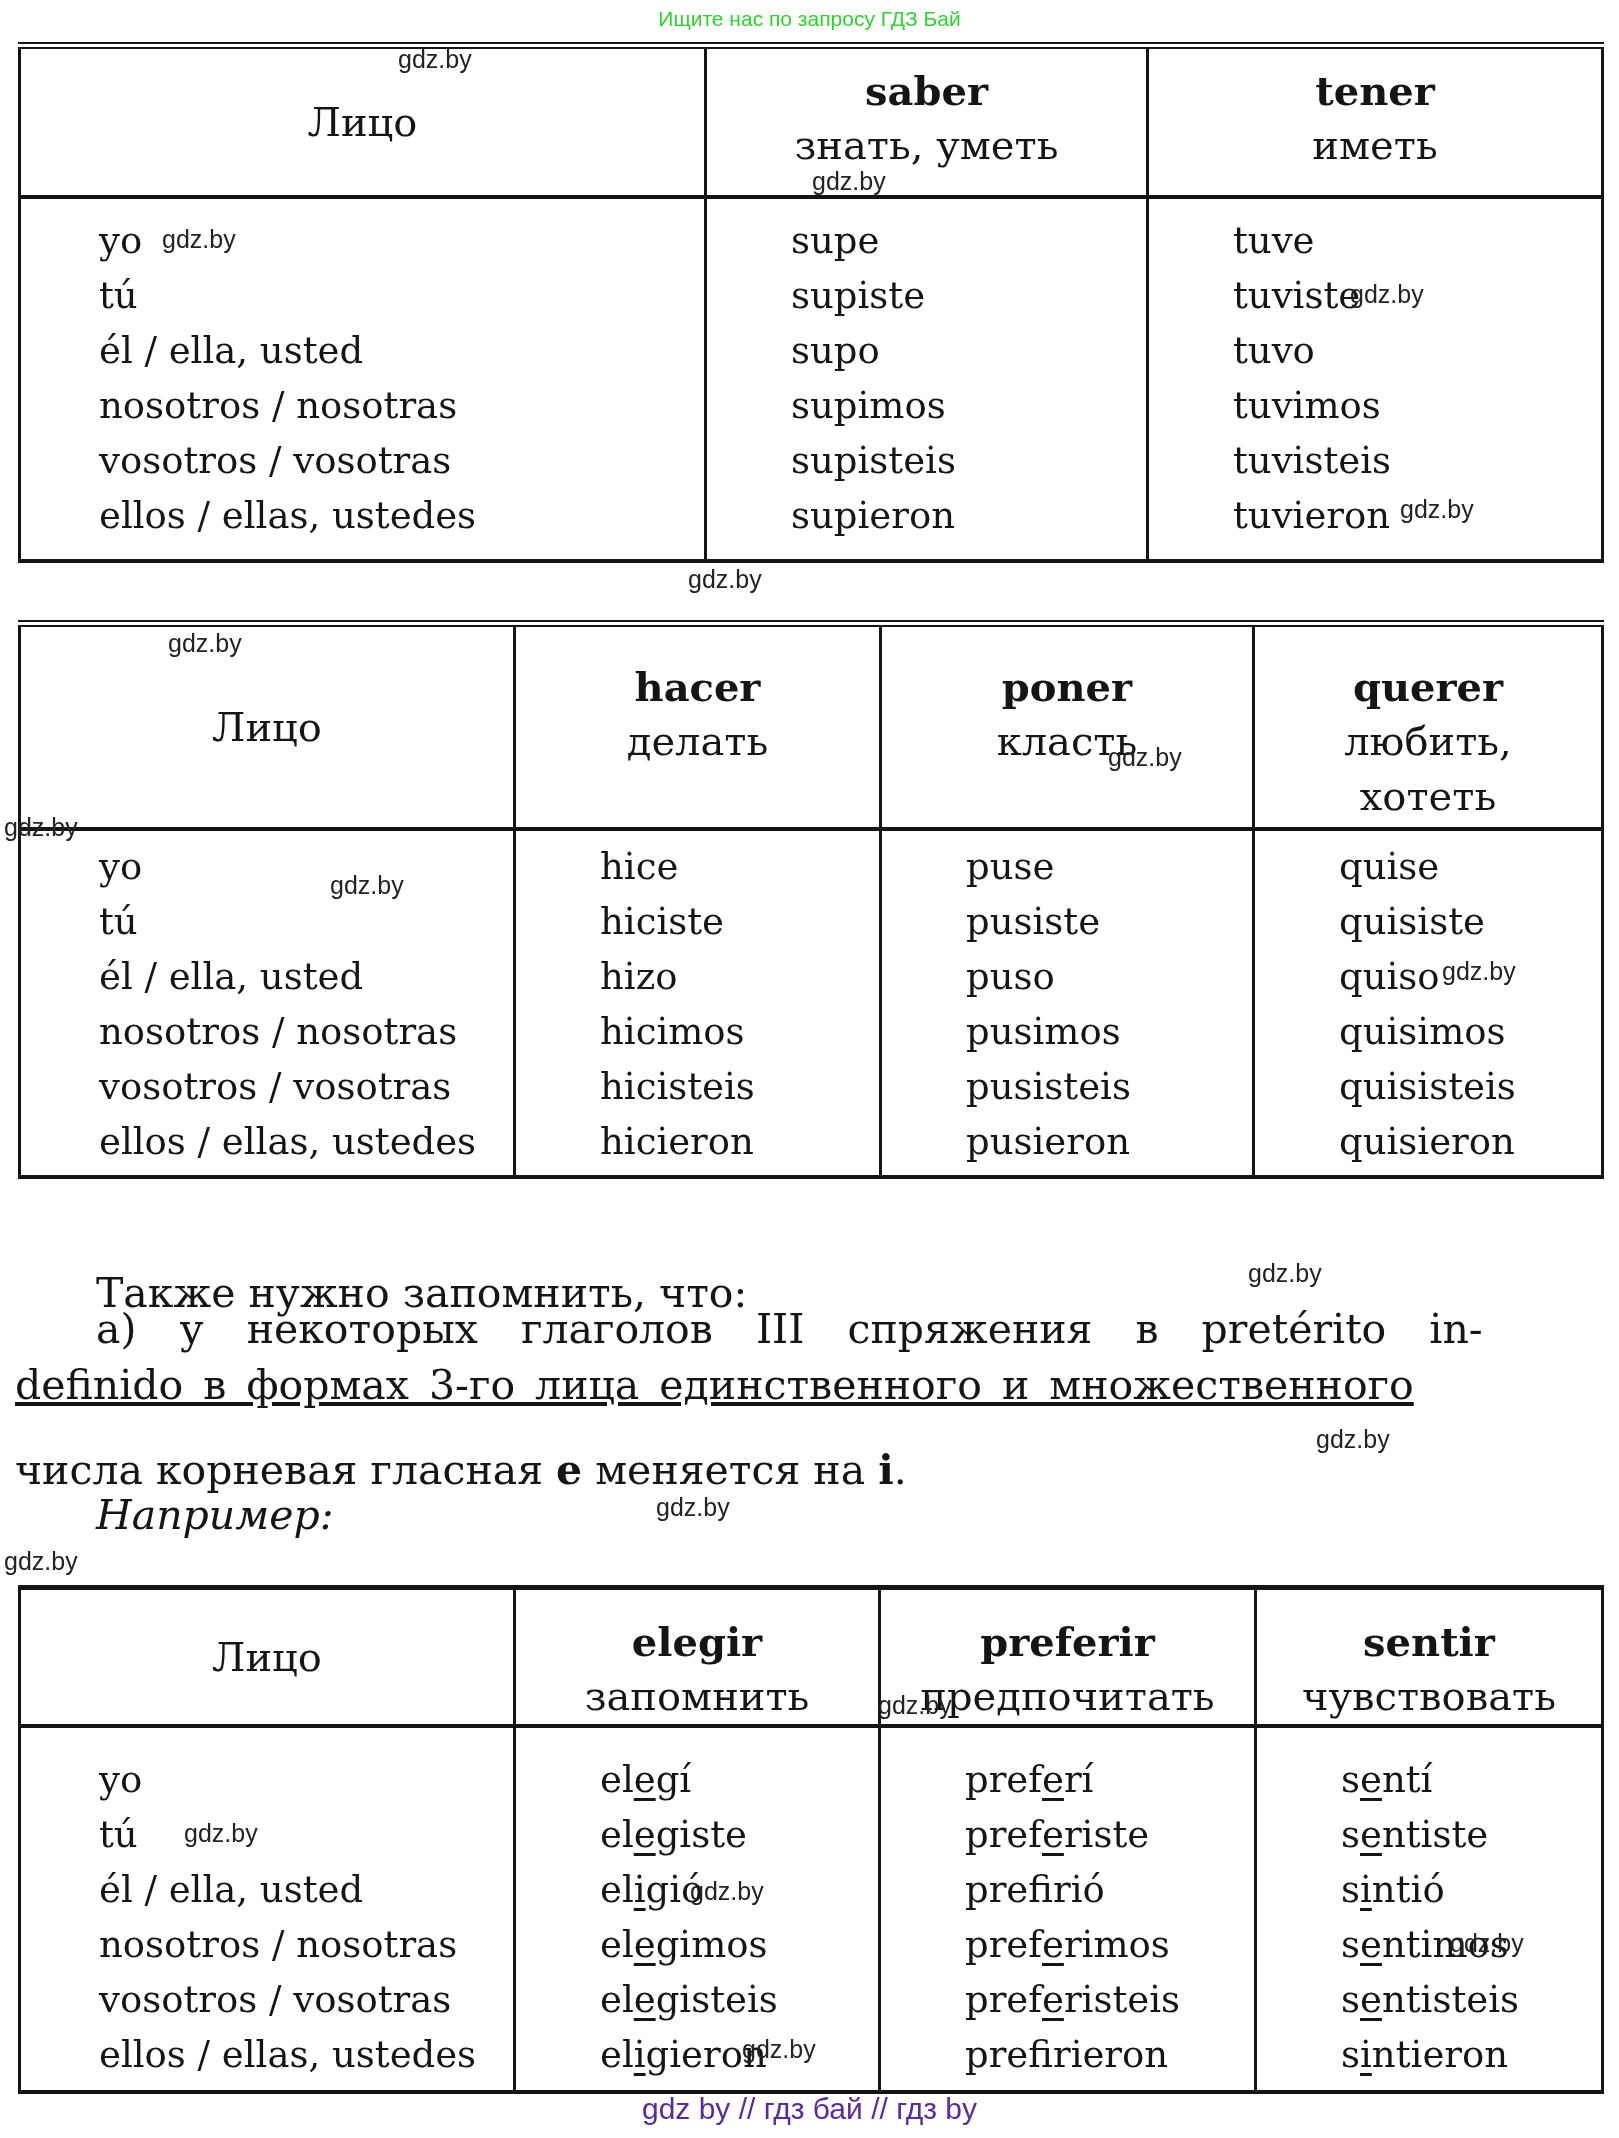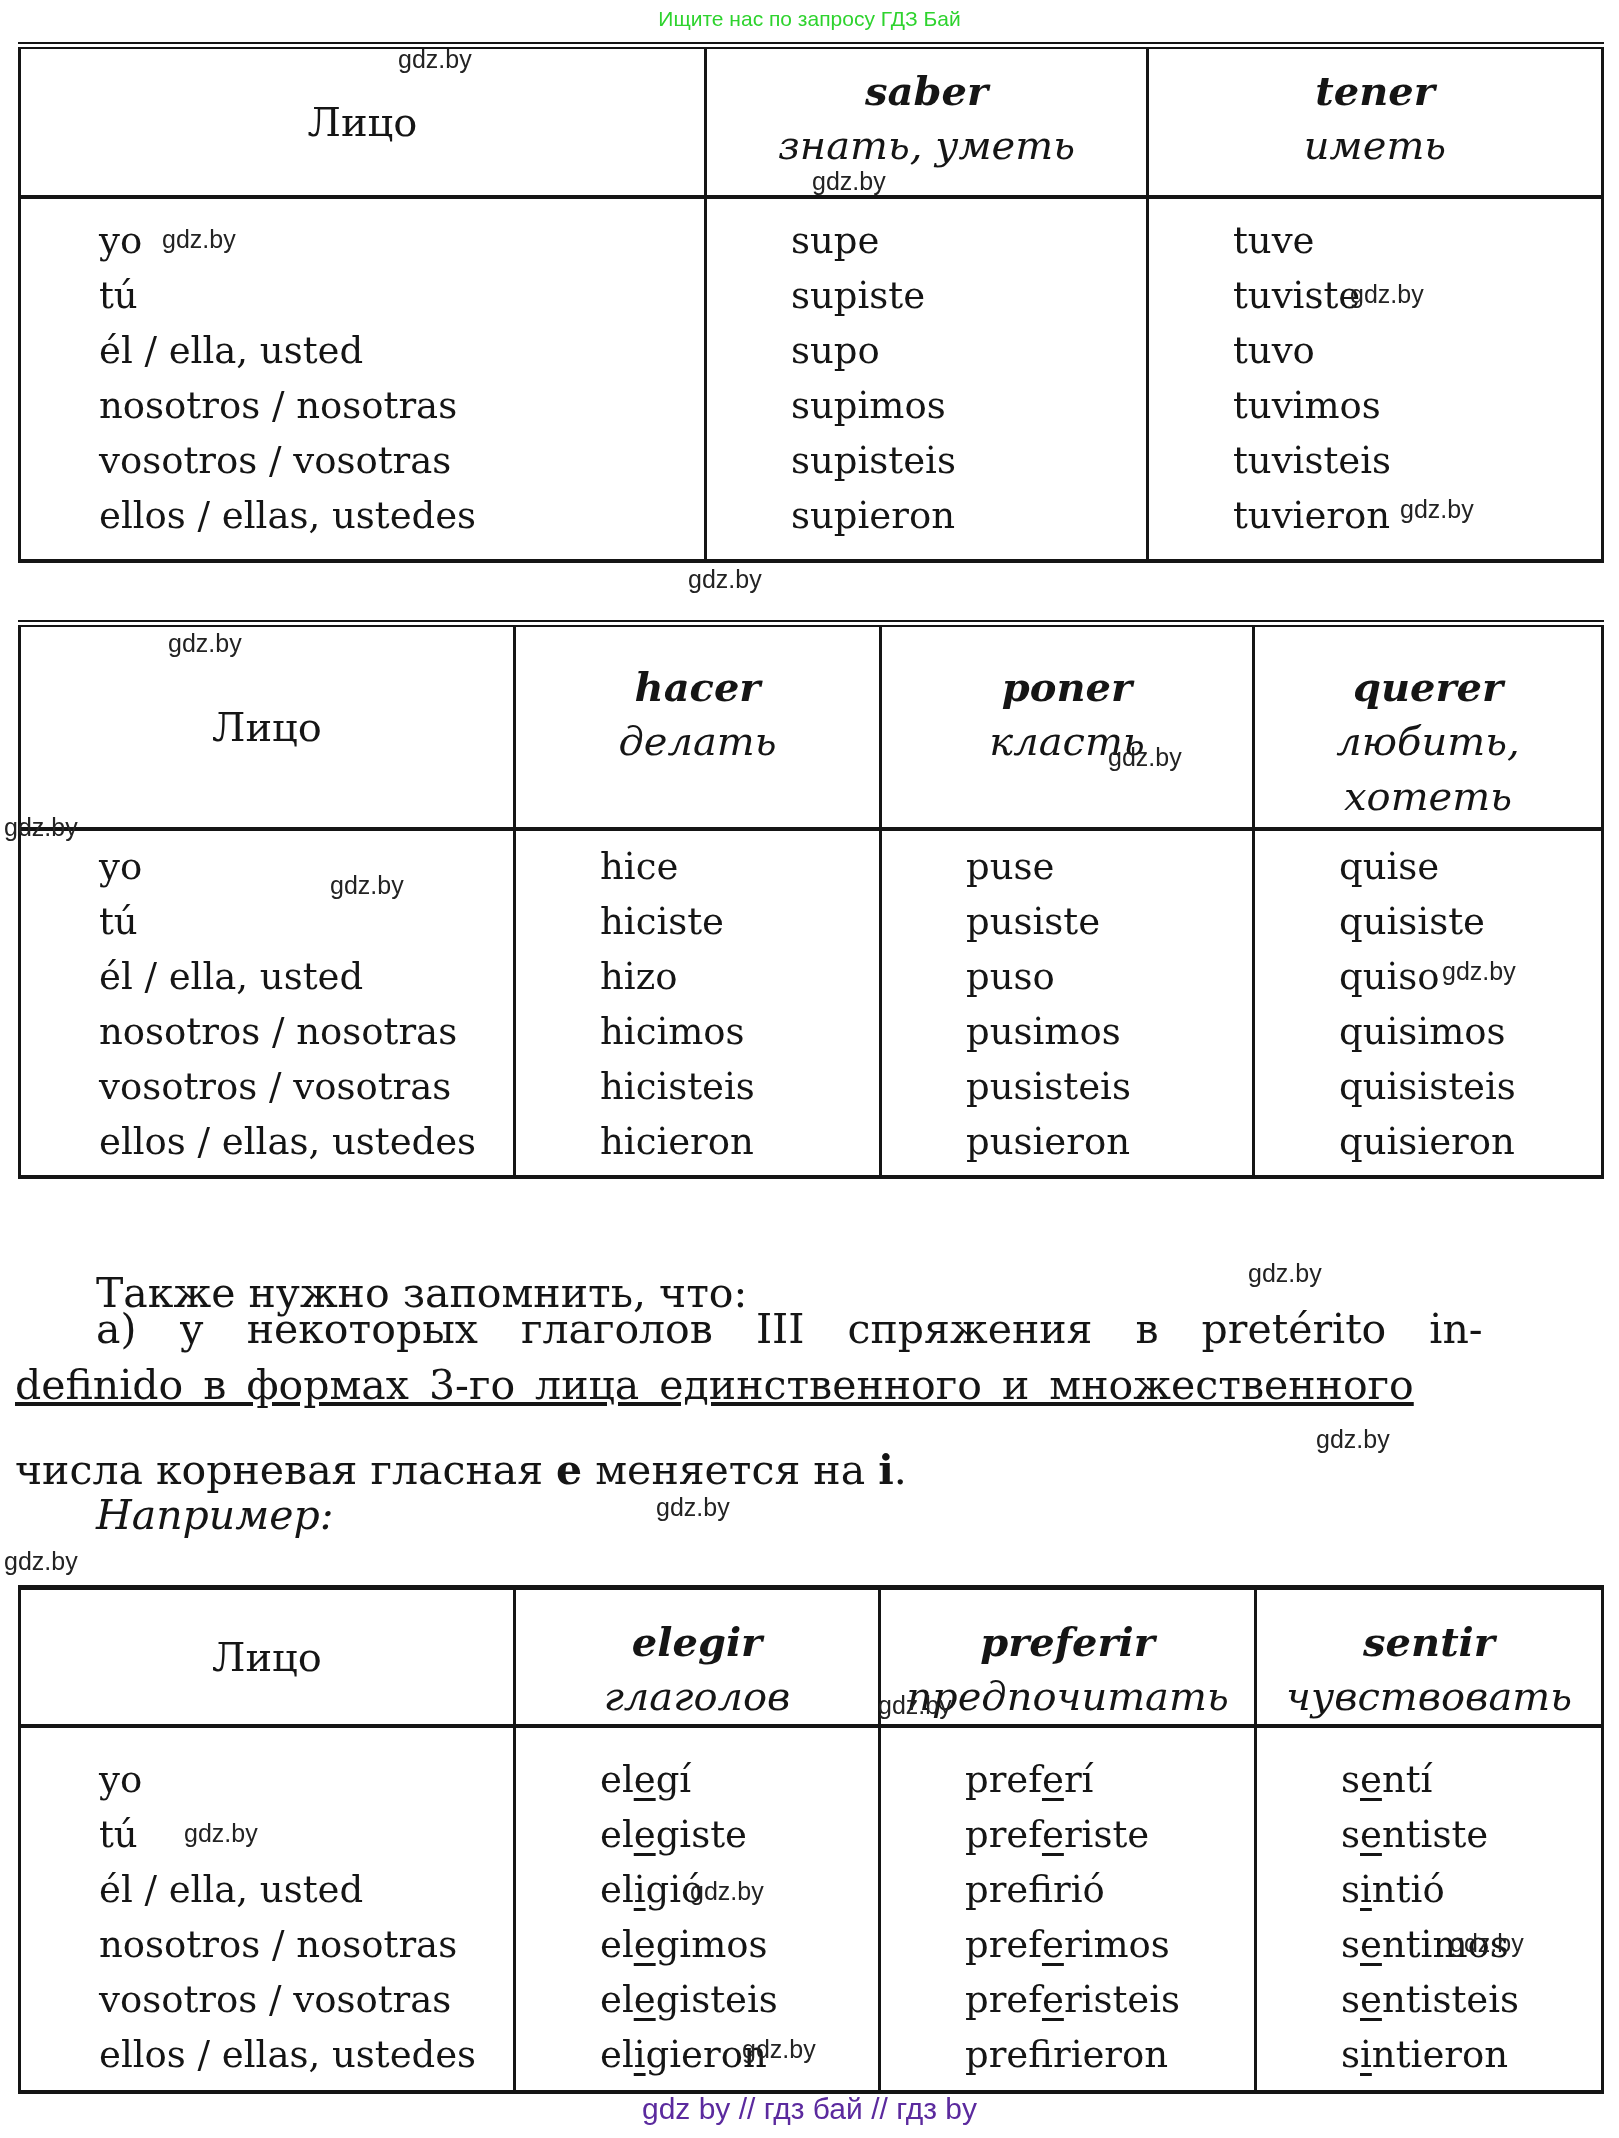--- a/index.html
+++ b/index.html
@@ -48,21 +48,21 @@
   .tbl-top-thick{border-top:5px solid #151515 !important;}
   .tbl{border-bottom:4px solid #151515 !important;}
 
   .person-head{
     display:flex;align-items:center;justify-content:center;
     height:100%;
     font-size:40px;
   }
   .verb-head{
     display:flex;flex-direction:column;align-items:center;
-    font-size:40px;line-height:55px;font-style:italic;
+    font-size:40px;line-height:55px;
   }
   .verb-name{font-weight:bold;}
   .verb-tr{white-space:pre-line;text-align:center;}
 
   .cell-lines{font-size:37px;line-height:55px;padding-left:42px;}
   .cell-lines .line{white-space:nowrap;}
   .person-col .line{padding-left:36px;}
   .conj-col .line{padding-left:42px;}
 
   .t1 .cell-lines{padding-top:14px;}
@@ -239,21 +239,21 @@
       <col style="width: 347px;">
     </colgroup>
     <thead>
       <tr>
         <th style="height: 126px;">
           <div class="person-head">Лицо</div>
         </th>
         <th>
           <div class="verb-head">
             <div class="verb-name">elegir</div>
-            <div class="verb-tr">глаголов</div>
+            <div class="verb-tr">запомнить</div>
           </div>
         </th>
         <th>
           <div class="verb-head">
             <div class="verb-name">preferir</div>
             <div class="verb-tr">предпочитать</div>
           </div>
         </th>
         <th>
           <div class="verb-head">

